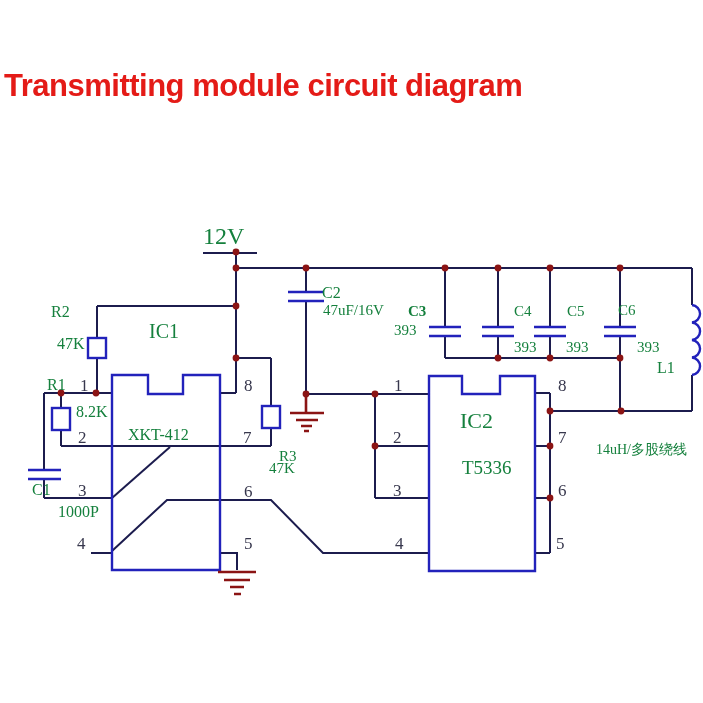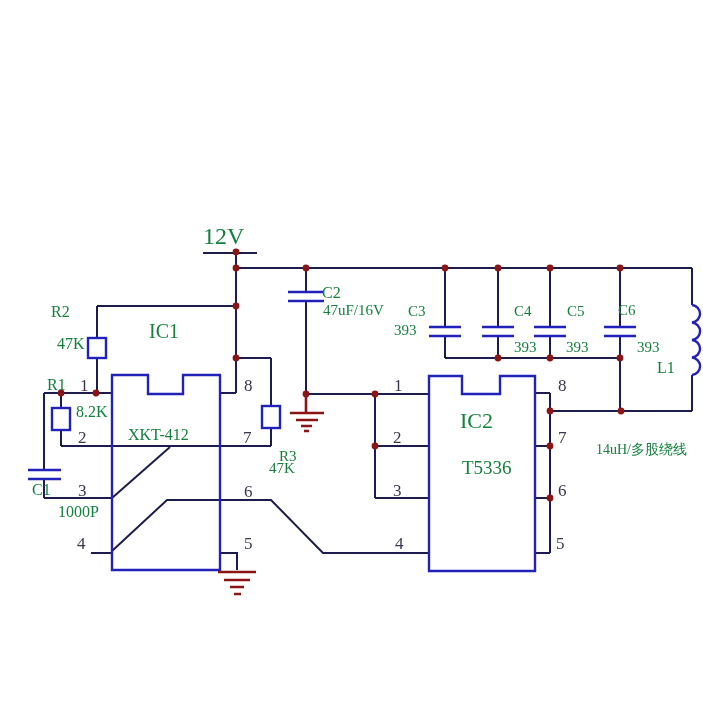--- a/index.html
+++ b/index.html
@@ -95,20 +95,21 @@
       <circle cx="498" cy="358" r="3.4"></circle>
       <circle cx="550" cy="358" r="3.4"></circle>
       <circle cx="620" cy="358" r="3.4"></circle>
       <circle cx="550" cy="411" r="3.4"></circle>
       <circle cx="621" cy="411" r="3.4"></circle>
       <circle cx="550" cy="446" r="3.4"></circle>
       <circle cx="550" cy="498" r="3.4"></circle>
     </g>
   </svg>
 
+  <div id="page-title">Transmitting module circuit diagram</div>
 
   <div class="lbl" id="v12" style="left:203px;top:224px;">12V</div>
 
   <div class="lbl icname" style="left:149px;top:321px;">IC1</div>
   <div class="lbl" style="left:128px;top:427px;font-size:16px;">XKT-412</div>
   <div class="lbl pin" style="left:80px;top:377px;">1</div>
   <div class="lbl pin" style="left:78px;top:429px;">2</div>
   <div class="lbl pin" style="left:78px;top:482px;">3</div>
   <div class="lbl pin" style="left:77px;top:535px;">4</div>
   <div class="lbl pin" style="left:244px;top:377px;">8</div>
@@ -131,21 +132,21 @@
   <div class="lbl val" style="left:57px;top:336px;">47K</div>
   <div class="lbl ref" style="left:47px;top:377px;">R1</div>
   <div class="lbl val" style="left:76px;top:404px;">8.2K</div>
   <div class="lbl small" style="left:279px;top:449px;">R3</div>
   <div class="lbl small" style="left:269px;top:461px;">47K</div>
 
   <div class="lbl ref" style="left:32px;top:482px;">C1</div>
   <div class="lbl val" style="left:58px;top:504px;">1000P</div>
   <div class="lbl ref" style="left:322px;top:285px;">C2</div>
   <div class="lbl small" style="left:323px;top:303px;">47uF/16V</div>
-  <div class="lbl small" style="left:408px;top:304px;">C3</div>
+  <div class="lbl small" style="left:408px;top:304px;font-weight:bold;">C3</div>
   <div class="lbl small" style="left:394px;top:323px;">393</div>
   <div class="lbl small" style="left:514px;top:304px;">C4</div>
   <div class="lbl small" style="left:514px;top:340px;">393</div>
   <div class="lbl small" style="left:567px;top:304px;">C5</div>
   <div class="lbl small" style="left:566px;top:340px;">393</div>
   <div class="lbl small" style="left:618px;top:303px;">C6</div>
   <div class="lbl small" style="left:637px;top:340px;">393</div>
 
   <div class="lbl" style="left:657px;top:360px;font-size:16px;">L1</div>
   <div class="lbl" style="left:596px;top:443px;font-size:14px;">14uH/多股绕线</div>

